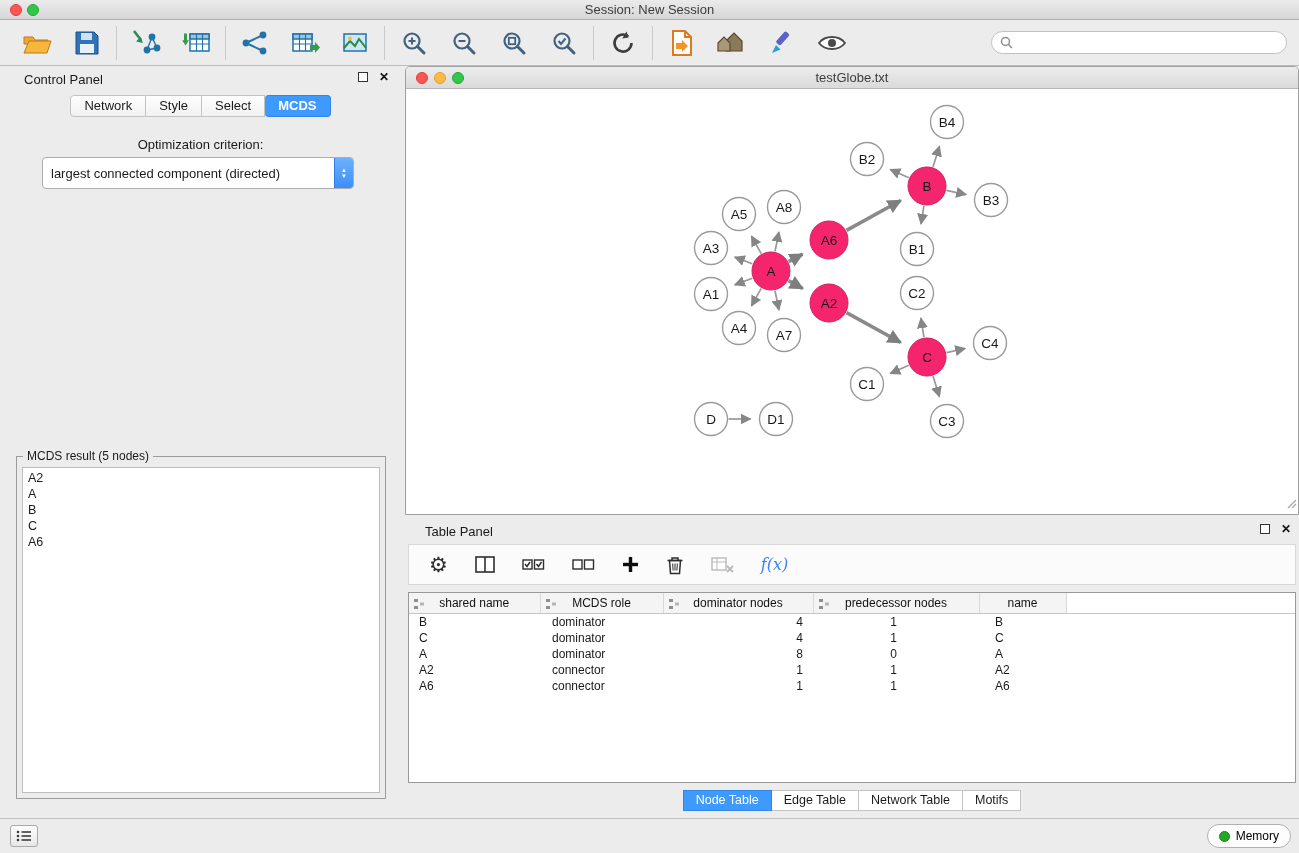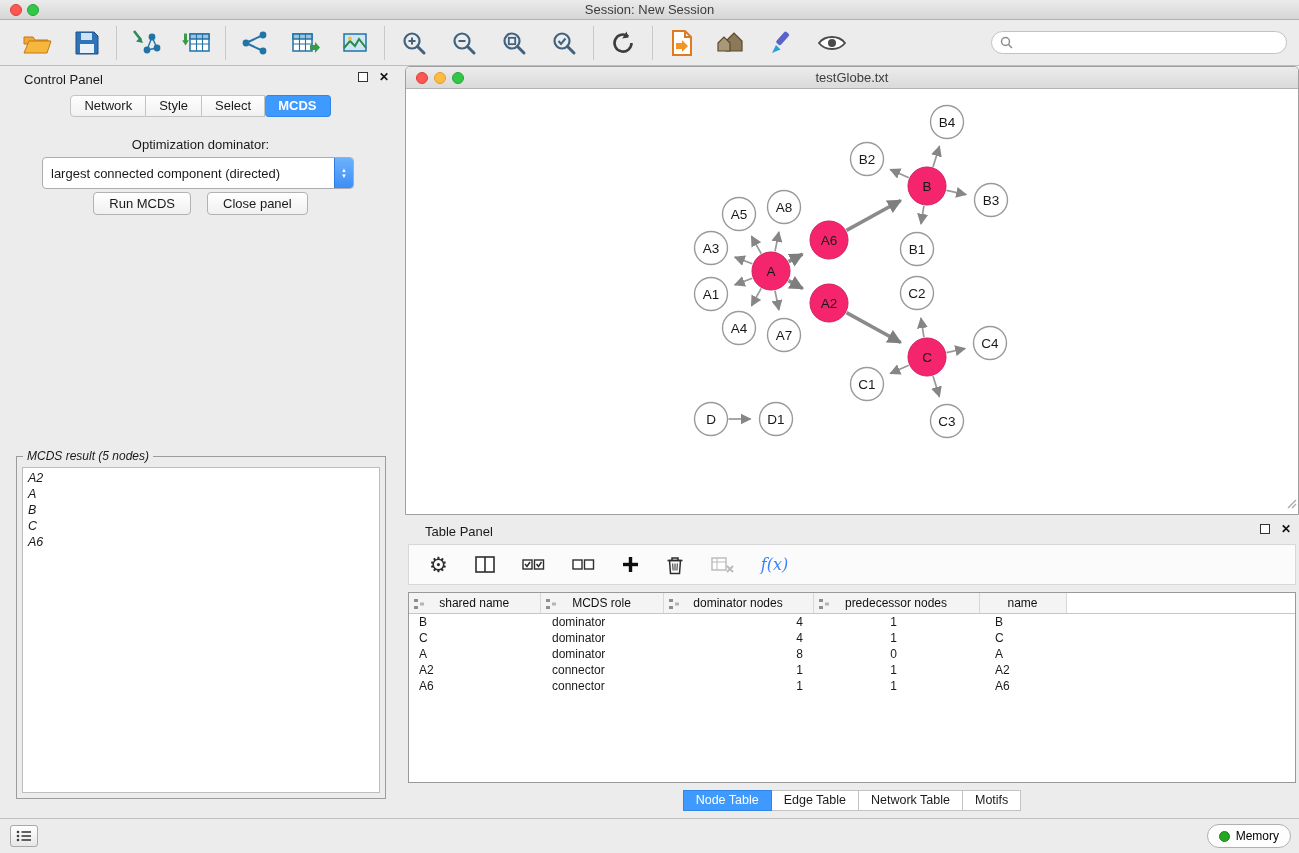--- a/index.html
+++ b/index.html
@@ -62,21 +62,21 @@
   .cp-stepper {
     width:19px; height:100%; background:linear-gradient(#6cb2fc,#3c8ef7);
     display:flex; flex-direction:column; align-items:center; justify-content:center;
     color:#fff; font-size:6px; line-height:6px; border-left:1px solid #2f7de0;
   }
   .cp-buttons { position:absolute; top:124px; left:0; right:0; display:flex; justify-content:center; gap:16px; }
   .cp-btn {
     height:23px; padding:0 15px; font-size:13px; font-family:inherit; color:#1a1a1a;
     background:linear-gradient(#ffffff,#f0f0f0); border:1px solid #b2b2b2; border-radius:4px;
   }
-  .cp-result { position:absolute; top:388px; left:12px; width:370px; height:343px; border:1px solid #9c9c9c;font-style:italic; }
+  .cp-result { position:absolute; top:388px; left:12px; width:370px; height:343px; border:1px solid #9c9c9c; }
   .cp-result-legend {
     position:absolute; top:-8px; left:6px; background:#ececec; padding:0 4px; font-size:12px; color:#1a1a1a;
   }
   .cp-result-list {
     position:absolute; top:10px; left:5px; right:5px; bottom:5px;
     background:#fff; border:1px solid #bdbdbd; overflow:hidden;
     font-size:12.5px; line-height:16px; padding:2px 5px;
   }
   
   .net-window {
@@ -306,31 +306,27 @@
     <div class="panel-icons">
       <span class="float-ico"></span>
       <span class="close-ico">✕</span>
     </div>
     <div class="cp-tabs">
       <button class="cp-tab">Network</button>
       <button class="cp-tab">Style</button>
       <button class="cp-tab">Select</button>
       <button class="cp-tab active">MCDS</button>
     </div>
-    <div class="cp-opt-label">Optimization dominator:</div>
+    <div class="cp-opt-label">Optimization criterion:</div>
     <div class="cp-dropdown">
       <span class="cp-dropdown-text">largest connected component (directed)</span>
       <span class="cp-stepper">
           <span>▲</span>
           <span>▼</span>
         </span>
-    </div>
-    <div class="cp-buttons">
-      <button class="cp-btn">Run MCDS</button>
-      <button class="cp-btn">Close panel</button>
     </div>
     <div class="cp-result">
       <span class="cp-result-legend">MCDS result (5 nodes)</span>
       <div class="cp-result-list">
         <div>A2</div>
         <div>A</div>
         <div>B</div>
         <div>C</div>
         <div>A6</div>
       </div>

